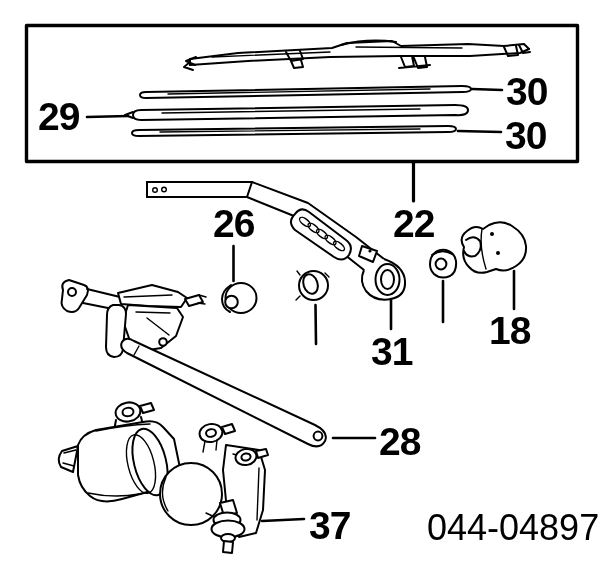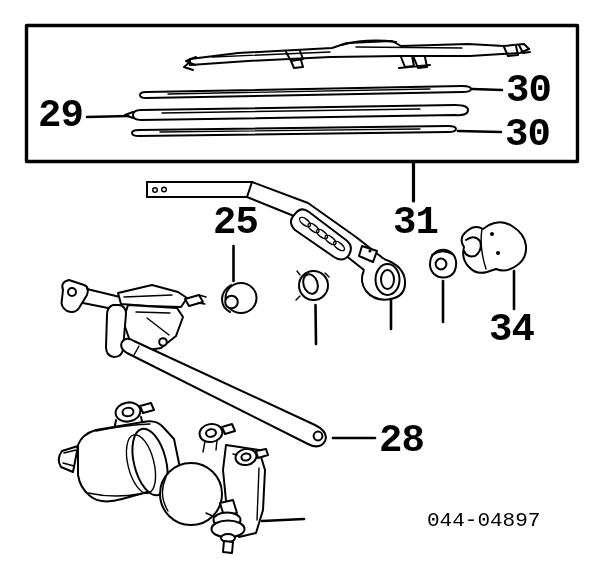--- a/index.html
+++ b/index.html
@@ -1,27 +1,27 @@
 <!DOCTYPE html>
 <html style="--line: #000000; --bg: #ffffff;"><head>
 <meta charset="utf-8">
 <style>
   :root{ --line:#000; --bg:#fff; }
   html,body{margin:0;padding:0;background:#fff;}
   .stage{
     position:relative;width:600px;height:564px;background:var(--bg);
-    overflow:hidden;font-family:Liberation Mono, monospace;
+    overflow:hidden;font-family:Liberation Sans, sans-serif;
   }
   .stage svg{position:absolute;left:0;top:0;}
   .callout{
     position:absolute;line-height:1;font-weight:700;font-size:39px;
     letter-spacing:-1px;color:var(--line);white-space:nowrap;
   }
   .figcode{
-    position:absolute;line-height:1;font-weight:400;font-size:21px;
+    position:absolute;line-height:1;font-weight:400;font-size:36px;
     color:var(--line);white-space:nowrap;
   }
   
   .s{stroke:var(--line);fill:none;stroke-width:2;stroke-linejoin:round;stroke-linecap:round;}
   .sw{stroke:var(--line);fill:var(--bg);stroke-width:2;stroke-linejoin:round;}
   .thin{stroke-width:1.4;}
   .ld{stroke:var(--line);fill:none;stroke-width:2.6;stroke-linecap:round;}
   .blk{fill:var(--line);stroke:none;}
 </style>
 </head>
@@ -168,20 +168,22 @@
       <path class="ld" d="M443,281 L443,322"></path>
       <path class="ld" d="M514,271 L514,309"></path>
       <path class="ld" d="M333,438 L375,438"></path>
       <path class="ld" d="M262,521 L304,519"></path>
     </g>
   </svg>
 
   <div class="callout" style="left:38px;top:97px">29</div>
   <div class="callout" style="left:506px;top:72px">30</div>
   <div class="callout" style="left:505px;top:116px">30</div>
-  <div class="callout" style="left:393px;top:204px">31</div>
-  <div class="callout" style="left:213px;top:204px">25</div>
-  <div class="callout" style="left:489px;top:311px">34</div>
+  <div class="callout" style="left:393px;top:204px">22</div>
+  <div class="callout" style="left:213px;top:204px">26</div>
+  <div class="callout" style="left:371px;top:332px">31</div>
+  <div class="callout" style="left:489px;top:311px">18</div>
   <div class="callout" style="left:379px;top:422px">28</div>
+  <div class="callout" style="left:309px;top:506px">37</div>
 
   <div class="figcode" style="left:427px;top:510px">044-04897</div>
 
 </div>
 
 </body></html>

